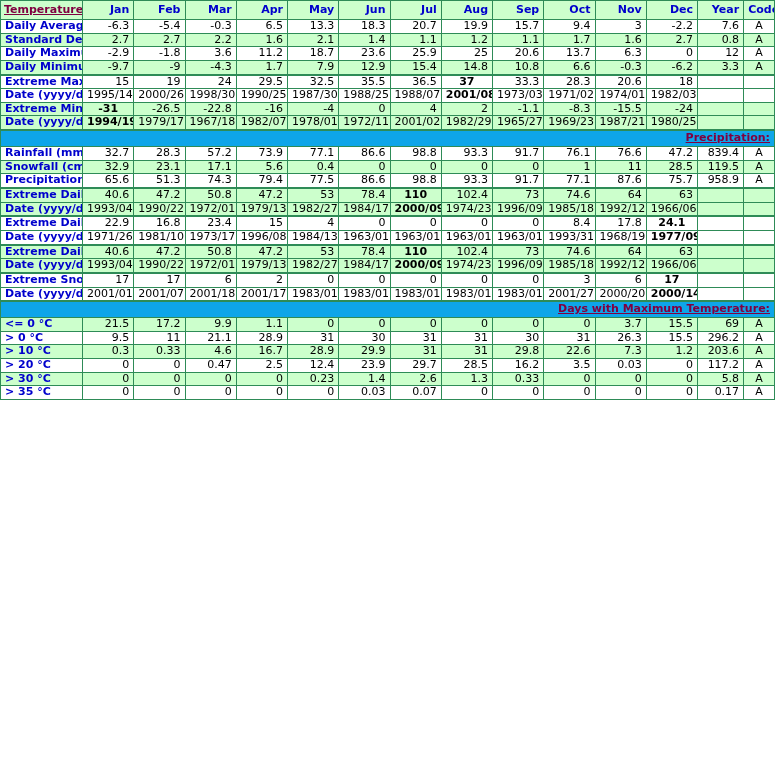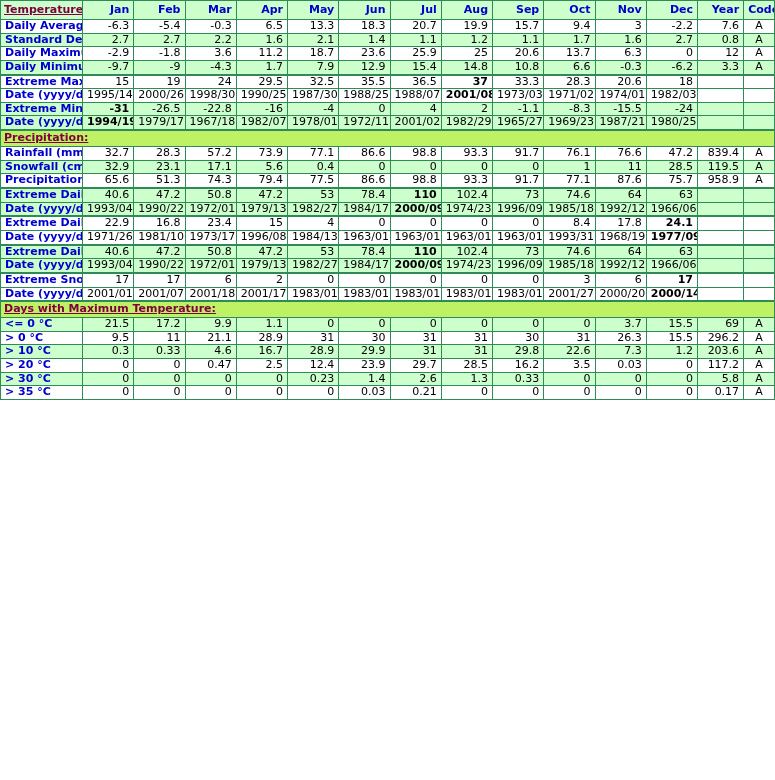--- a/index.html
+++ b/index.html
@@ -45,25 +45,25 @@
     height: 18px;
   }
   tr.hdr td.sect-head {
     text-align: left;
     color: #800040;
     text-decoration: underline;
     padding-left: 3px;
   }
   
   tr.section td {
-    background: #bef264;
+    background: #0ea5e9;
     color: #800040;
     font-weight: bold;
     text-decoration: underline;
-    text-align: left;
+    text-align: right;
     height: 15px;
     padding-left: 3px;
   }
   
   td.rlabel {
     color: #0000cc;
     font-weight: bold;
     text-align: left;
     padding-left: 3px;
     white-space: normal;
@@ -72,21 +72,21 @@
   
   td.val {
     text-align: right;
     padding-right: 4px;
     color: #000000;
   }
   td.code {
     text-align: center;
     color: #000000;
   }
-  td.val.b, td.code.b { font-weight: bold; }
+  td.val.b, td.code.b { font-weight: bold; text-align: center; }
 
   tr.white td { background: #ffffff; }
   tr.green td { background: #ccffcc; }
 
   
   tr.thick-bottom td { border-bottom: 2px solid #2e8b57; }
 </style>
 </head>
 <body>
 
@@ -541,21 +541,21 @@
         <td class="code">A</td>
       </tr>
       <tr class="white">
         <td class="rlabel">&gt; 35 °C</td>
         <td class="val">0</td>
         <td class="val">0</td>
         <td class="val">0</td>
         <td class="val">0</td>
         <td class="val">0</td>
         <td class="val">0.03</td>
-        <td class="val">0.21</td>
+        <td class="val">0.07</td>
         <td class="val">0</td>
         <td class="val">0</td>
         <td class="val">0</td>
         <td class="val">0</td>
         <td class="val">0</td>
         <td class="val">0.17</td>
         <td class="code">A</td>
       </tr>
     </tbody>
 </table>

